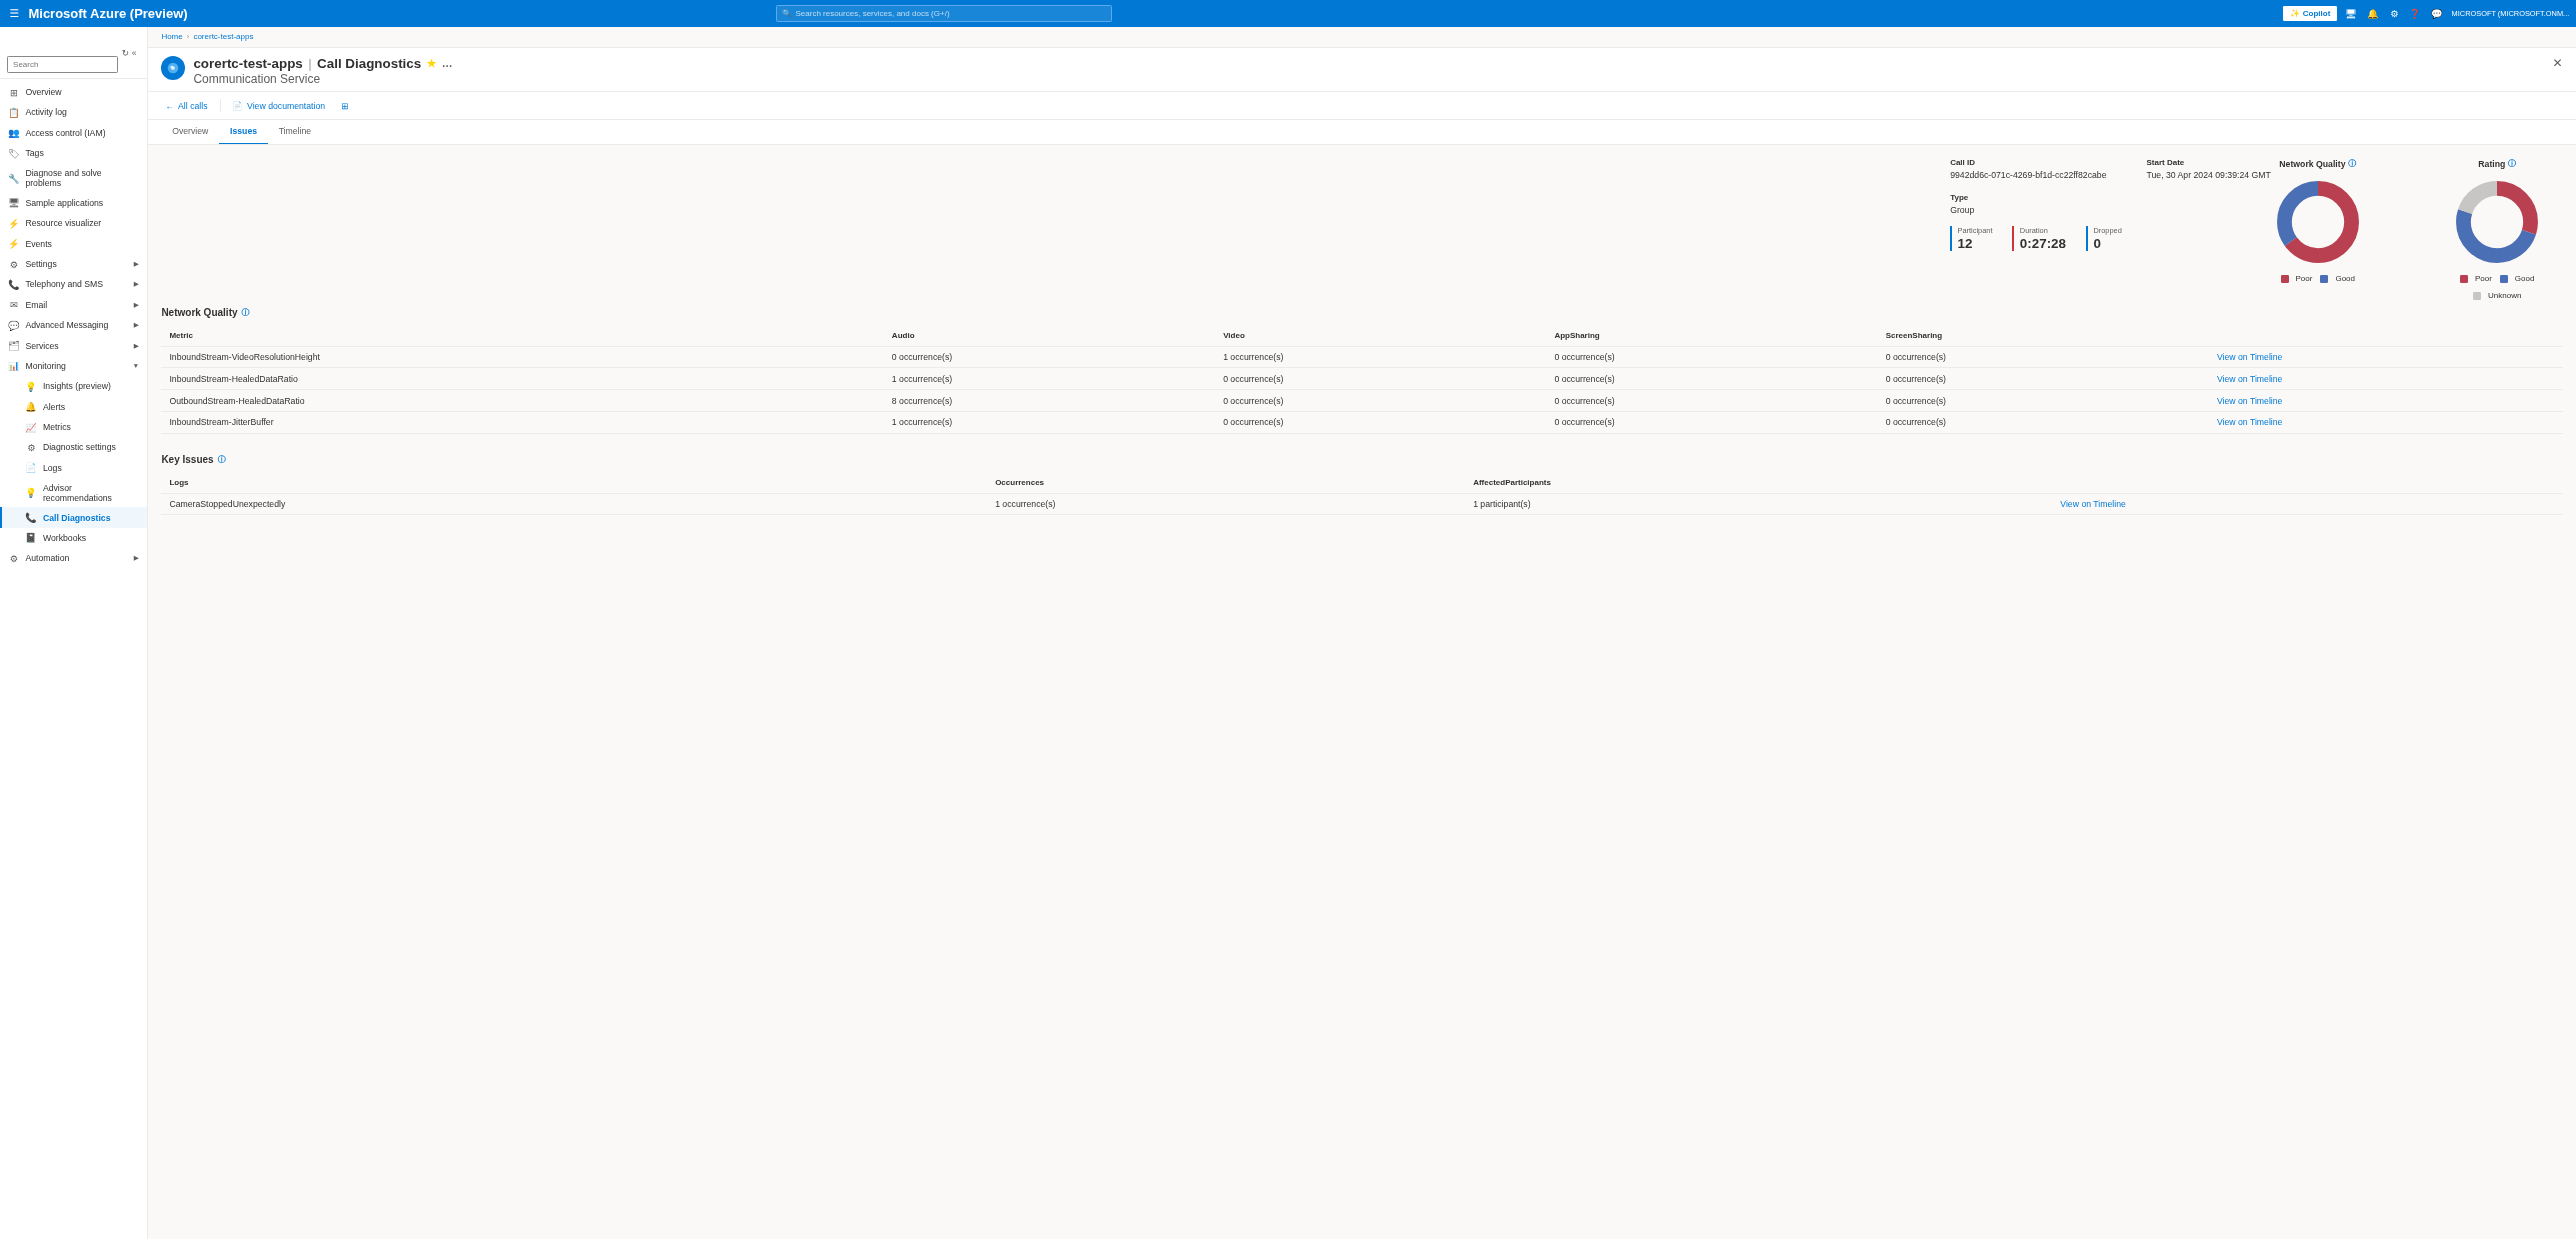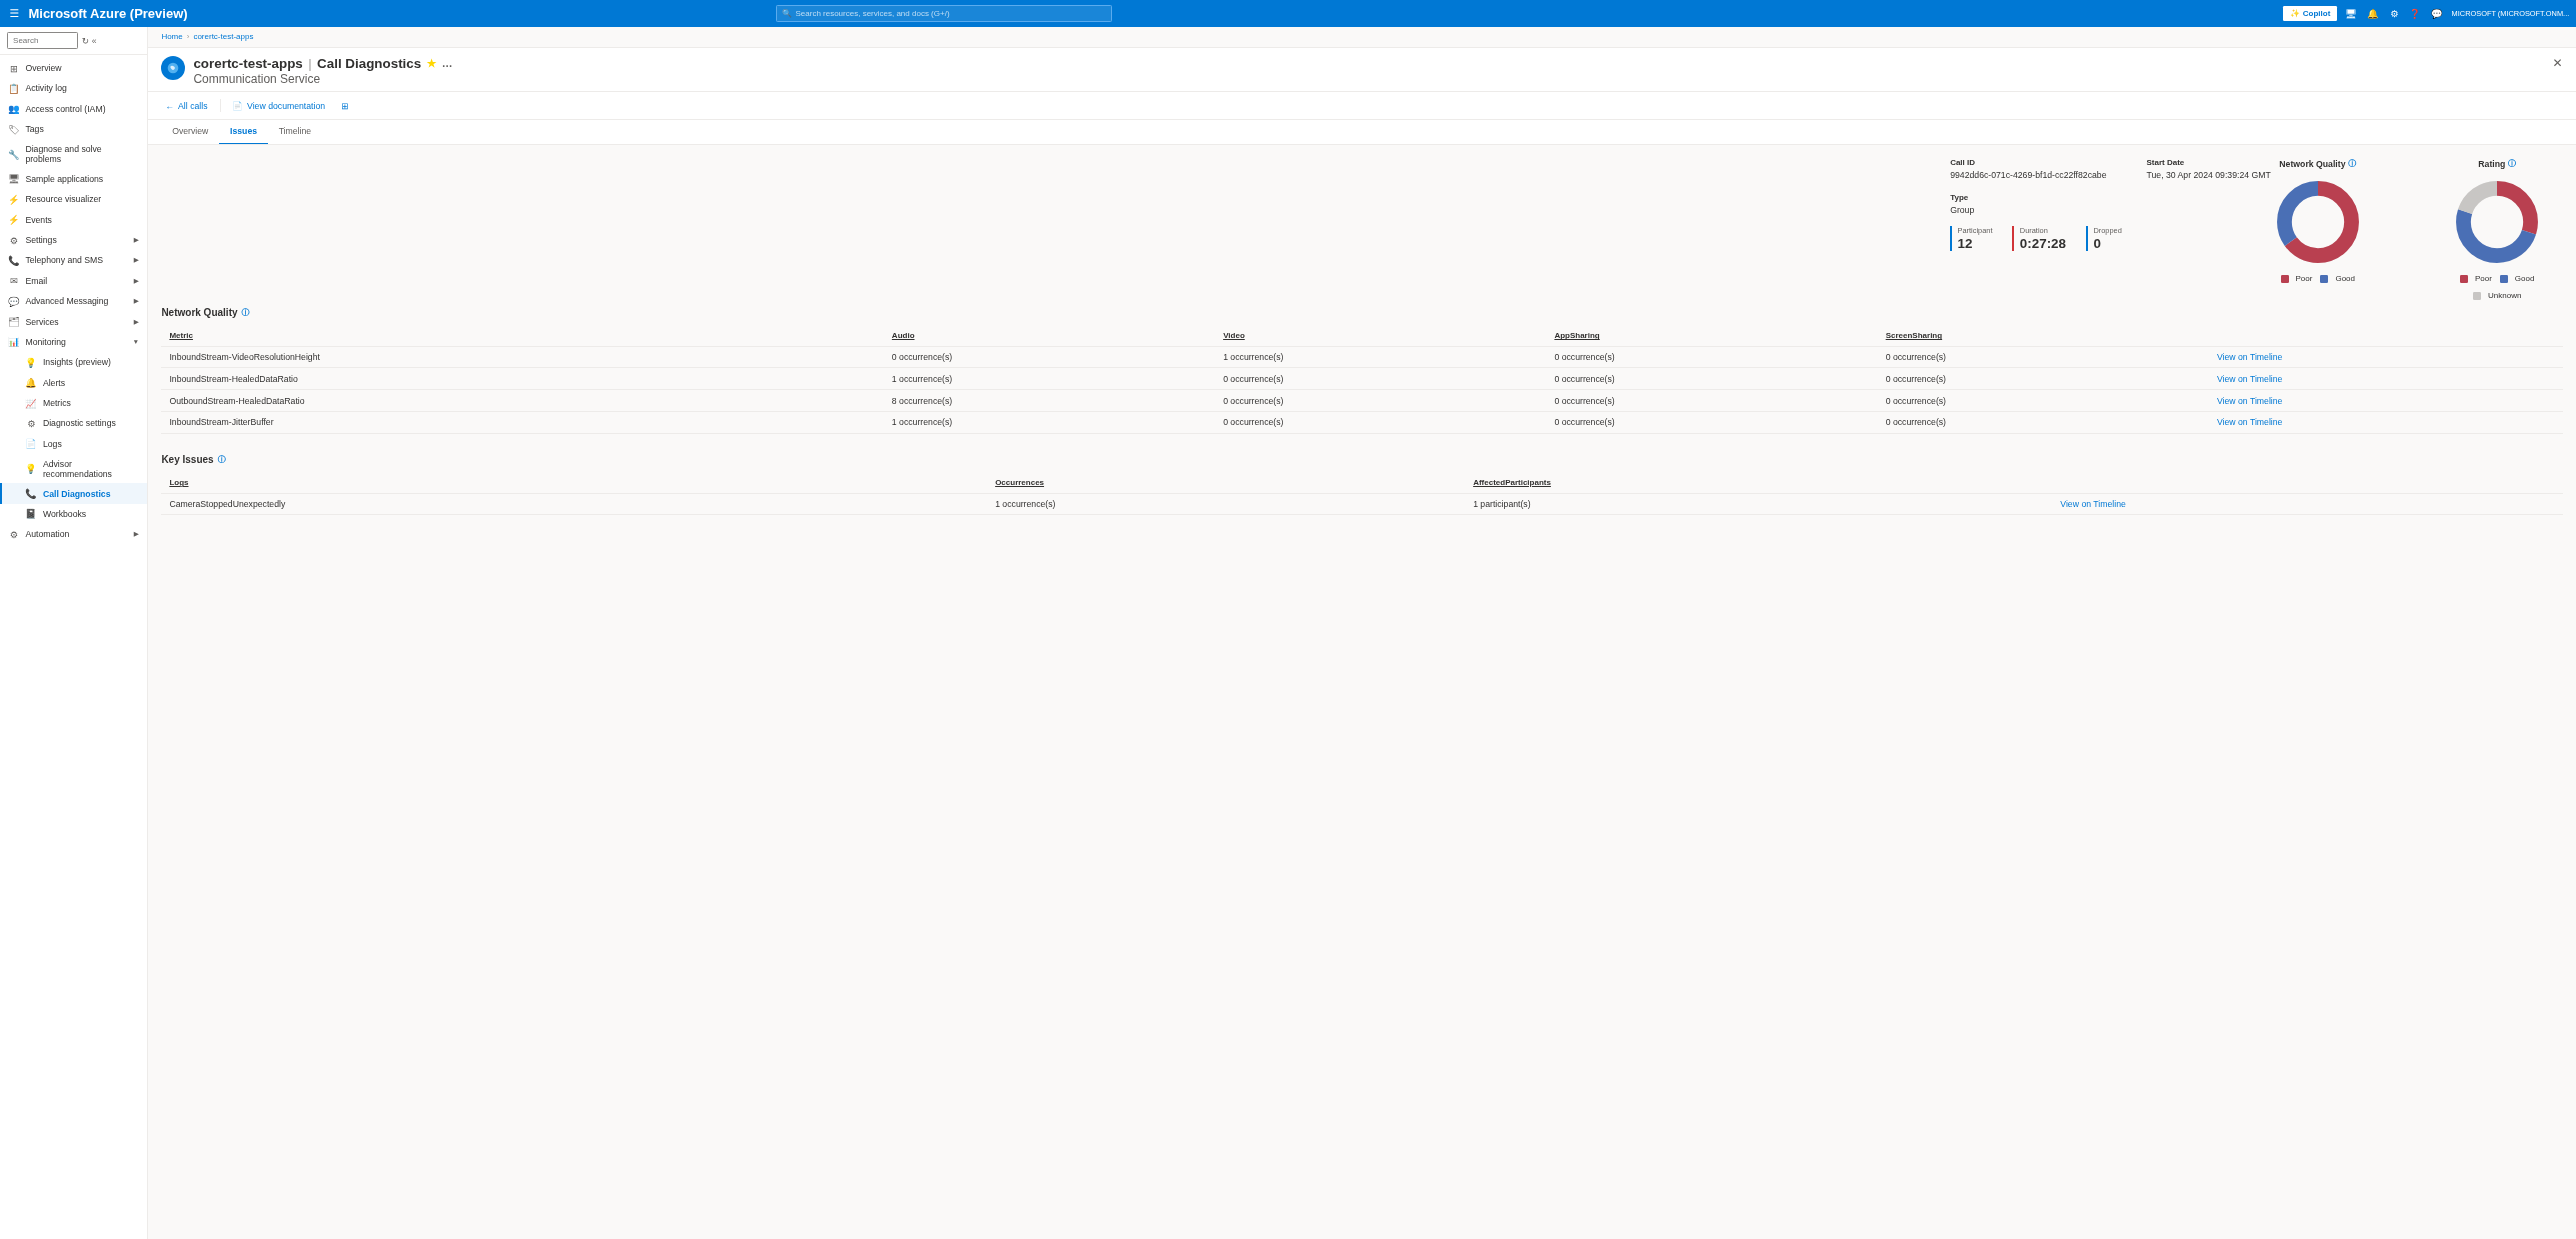--- a/index.html
+++ b/index.html
@@ -246,21 +246,20 @@
       margin-bottom: 20px;
     }
     .data-table th {
       text-align: left;
       padding: 5.4px 8px;
       font-size: 8px;
       font-weight: 600;
       color: #323130;
       border-bottom: 0.7px solid #edebe9;
       background: #faf9f8;
-      text-decoration: underline;
     }
     .data-table td {
       padding: 5.4px 8px;
       font-size: 8.7px;
       color: #323130;
       border-bottom: 0.7px solid #edebe9;
     }
     .link-blue { color: #0078d4; cursor: pointer; text-decoration: none; }
 
     .info-icon { color: #0078d4; font-size: 8px; cursor: pointer; }
@@ -294,21 +293,21 @@
     <span class="top-nav-icon">❓</span>
     <span class="top-nav-icon">💬</span>
     <span class="top-nav-user">MICROSOFT (MICROSOFT.ONM...</span>
   </div>
 </nav>
 
 <div class="app-layout">
 
   <aside class="sidebar">
     <div class="sidebar-search-bar">
-      <input class="" style="border: 0.7px solid rgb(138, 136, 134); border-radius: 1.3px; padding: 2.7px 5.4px; font-size: 8px; width: 71px; outline: none;" placeholder="Search">
+      <input class="" style="border: 0.7px solid rgb(138, 136, 134); border-radius: 1.3px; padding: 2.7px 5.4px; font-size: 8px; width: 111px; outline: none; margin-top: 24px;" placeholder="Search">
       <div class="sidebar-search-icons">
         <span style="font-size:8.7px;color:#605e5c;cursor:pointer;">↻</span>
         <span style="font-size:8.7px;color:#605e5c;cursor:pointer;">«</span>
       </div>
     </div>
 
     <nav class="sidebar-nav">
 
       <div class="sidebar-item">
         <span class="sidebar-item-icon">⊞</span>

